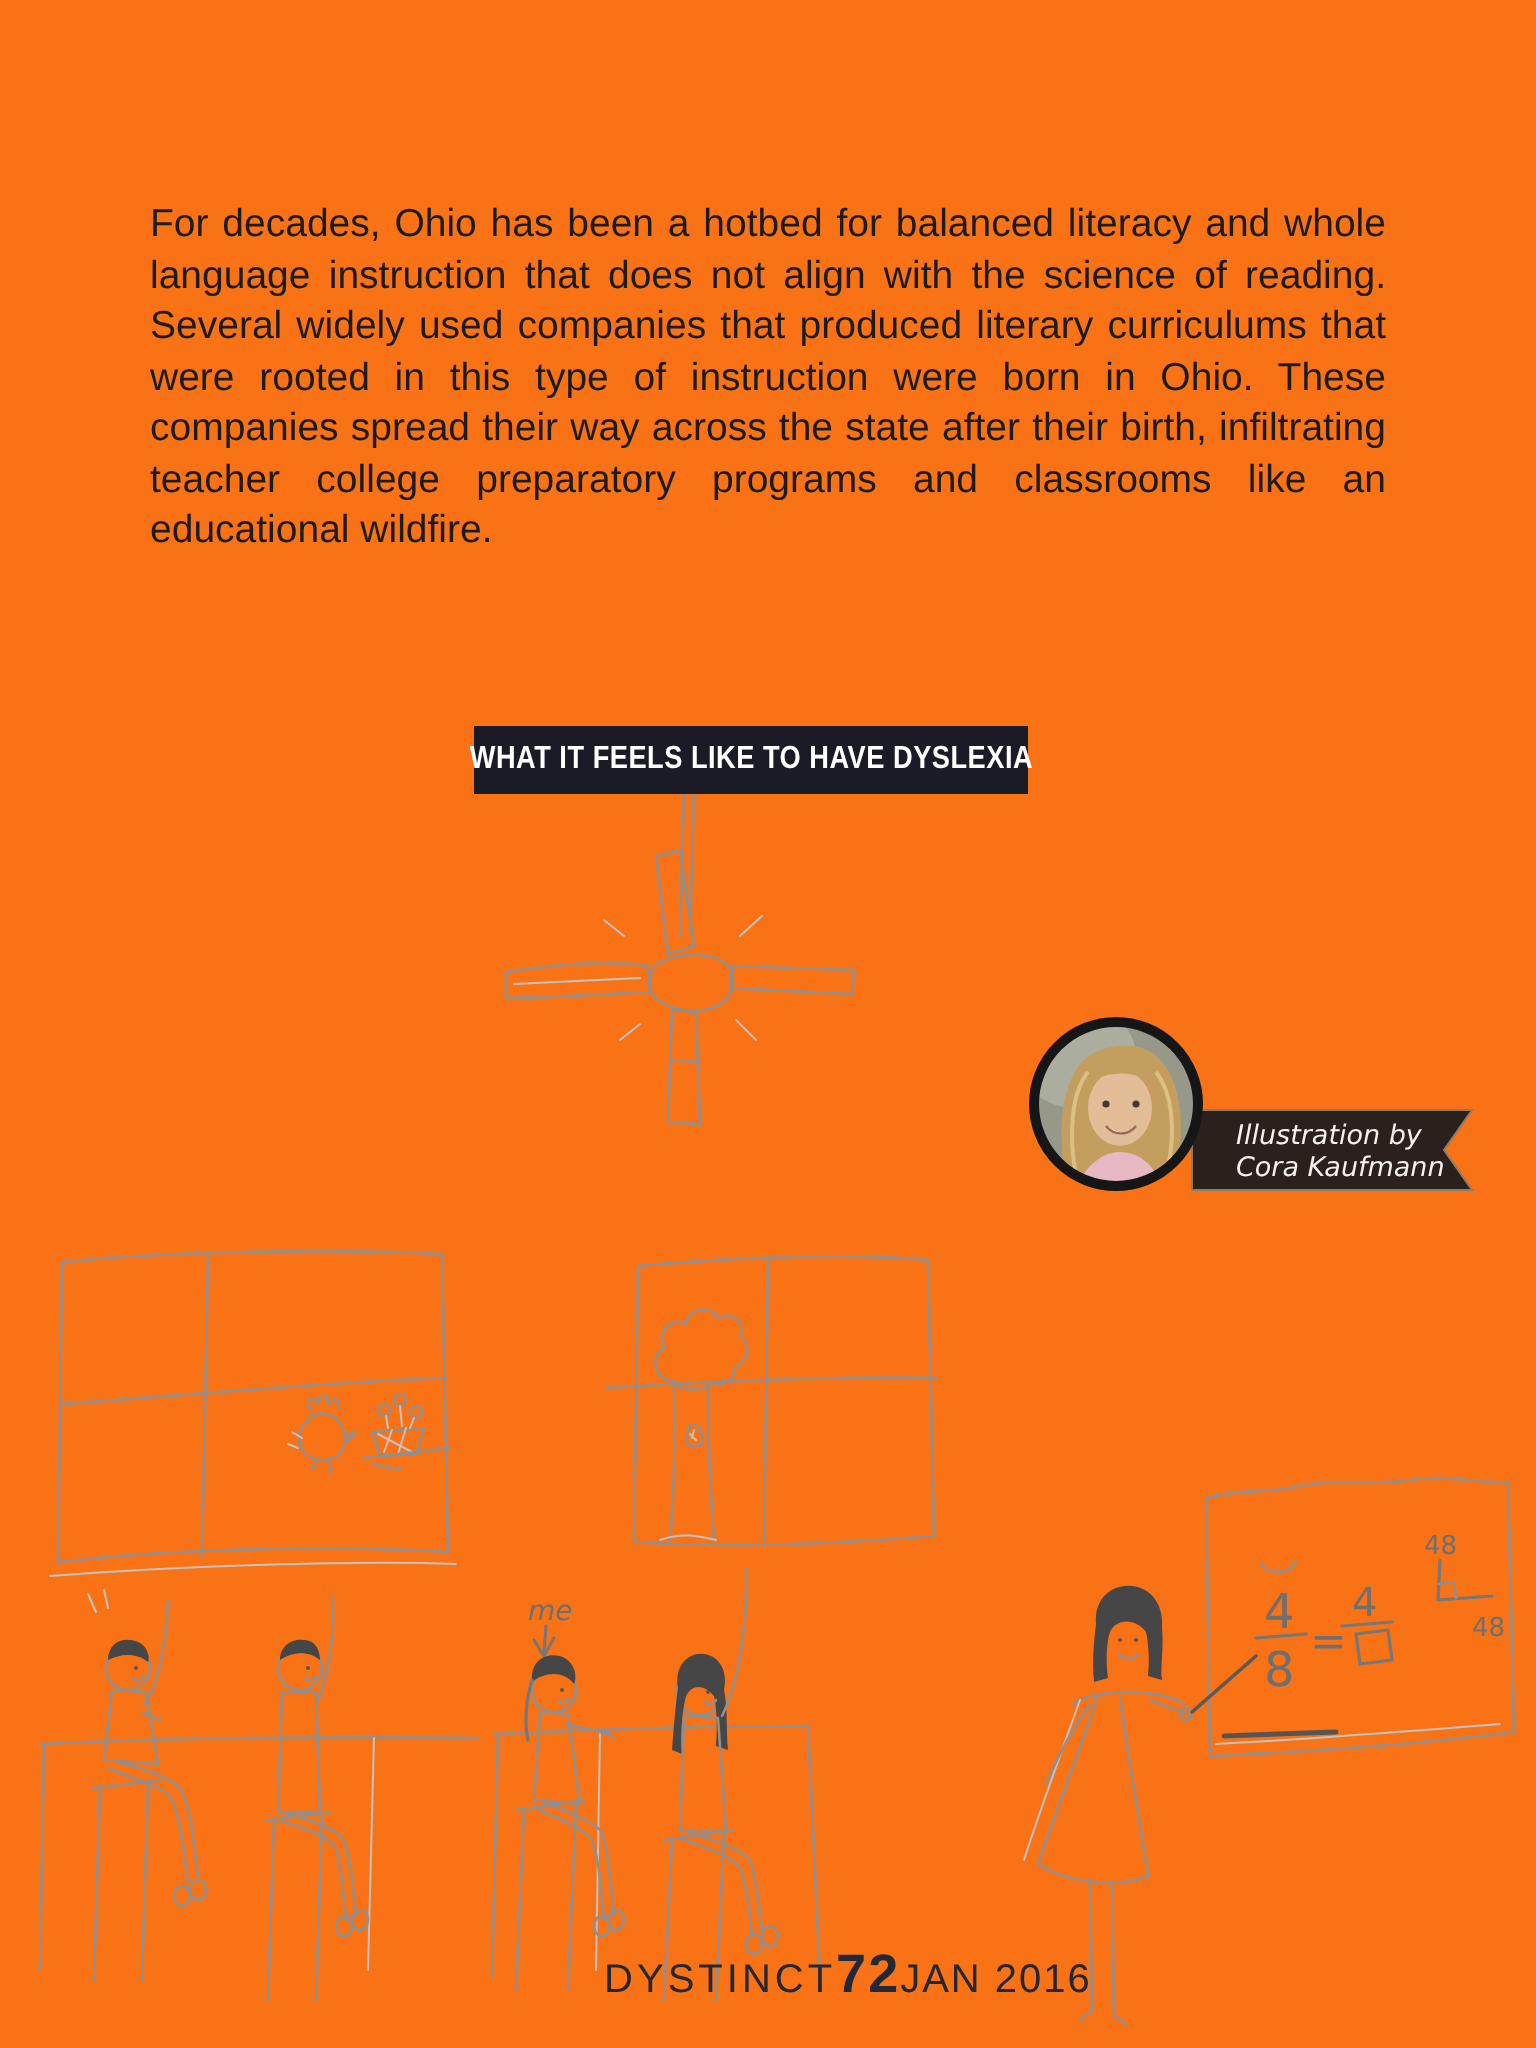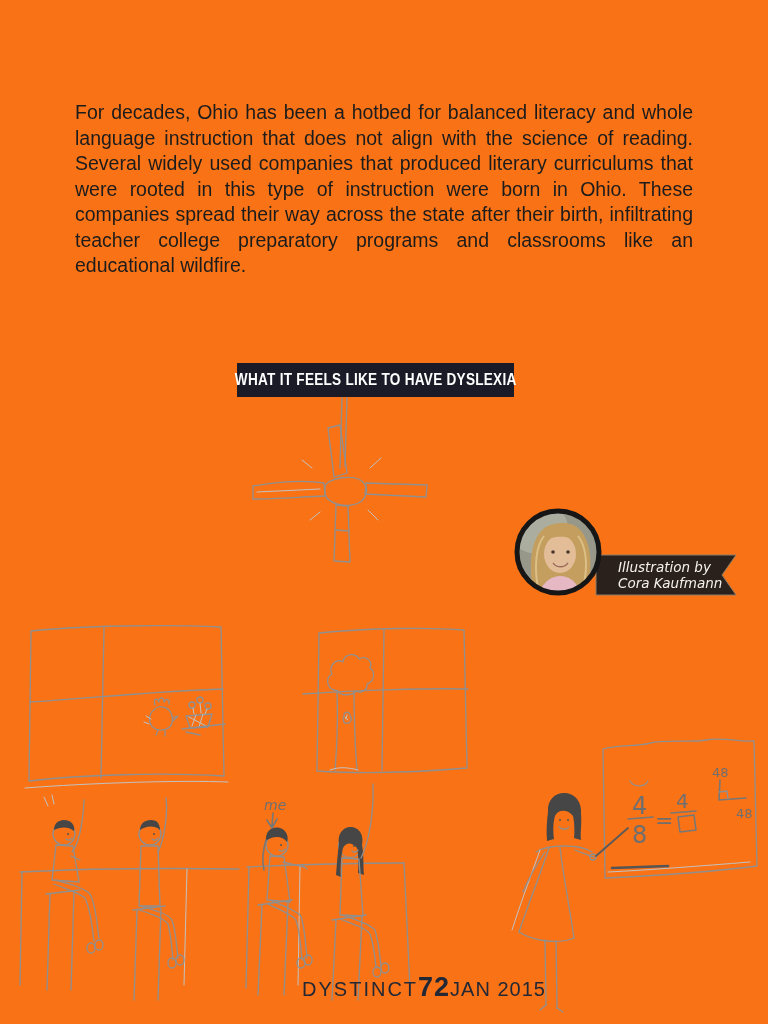--- a/index.html
+++ b/index.html
@@ -242,16 +242,16 @@
       <path d="M40,55 C44,59 50,59 53,55 L52,57 C48,60 44,60 41,57 Z" fill="#ffffff"></path>
       <path d="M39,55 C43,60 50,60 54,55" stroke="#9c6b55" stroke-width="1.3" fill="none"></path>
       <path d="M24,88 C28,74 38,68 46,68 C56,68 64,75 68,88 Z" fill="#e6b8c4"></path>
     </g>
     <circle cx="44" cy="44" r="41" fill="none" stroke="#161616" stroke-width="5"></circle>
   </svg>
 
   <div class="footer">
     <span class="mag">DYSTINCT</span>
     <span class="num">72</span>
-    <span class="date">JAN 2015</span>
+    <span class="date">JAN 2016</span>
   </div>
 
 </div>
 
 </body></html>

